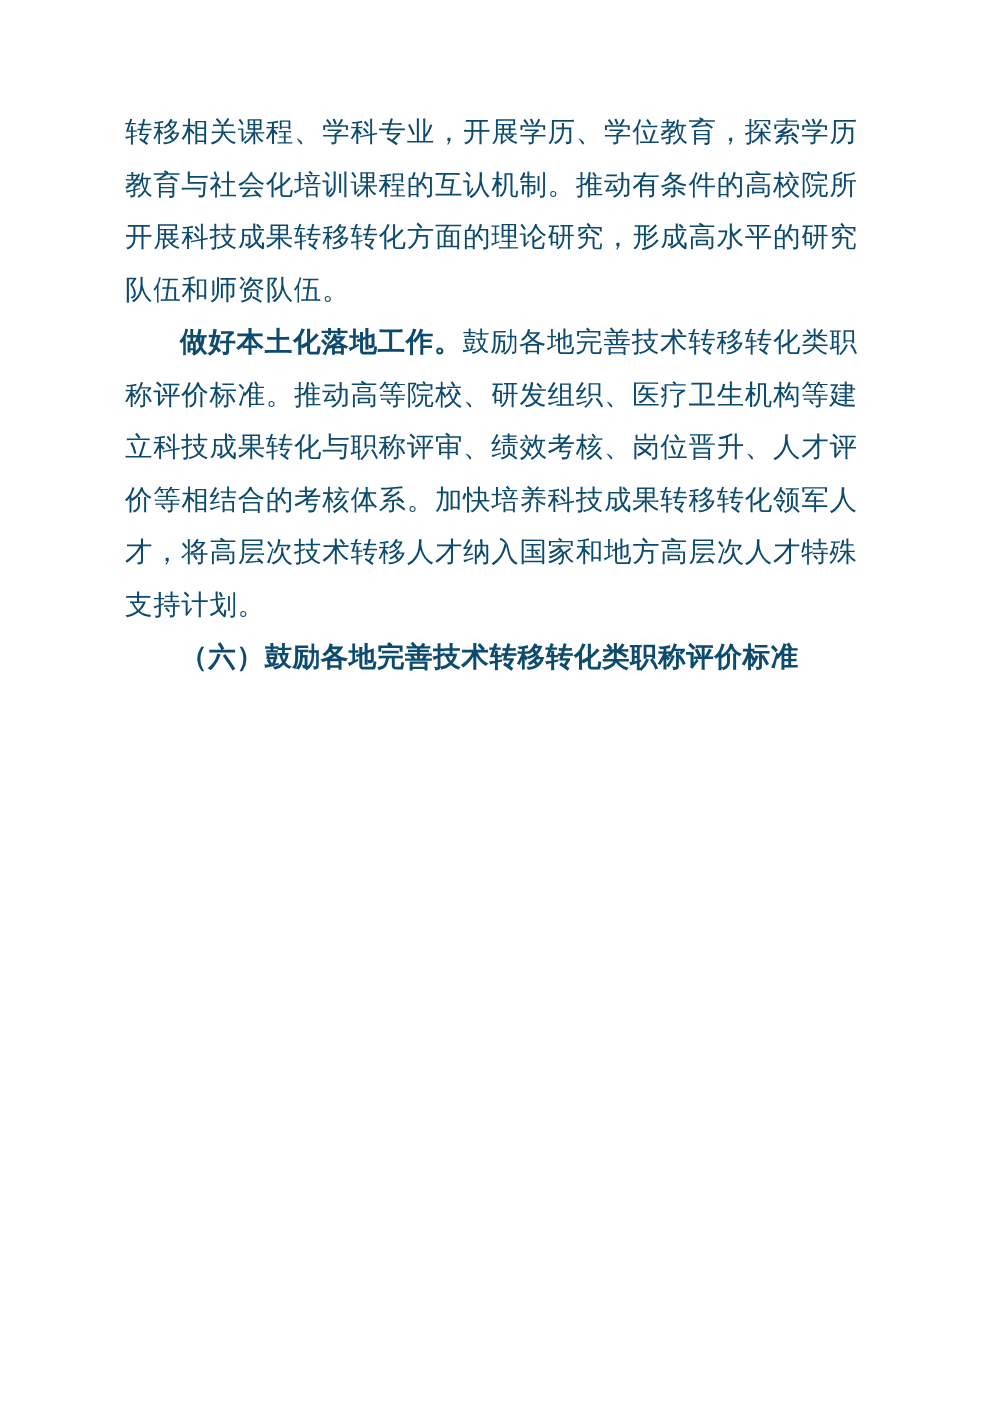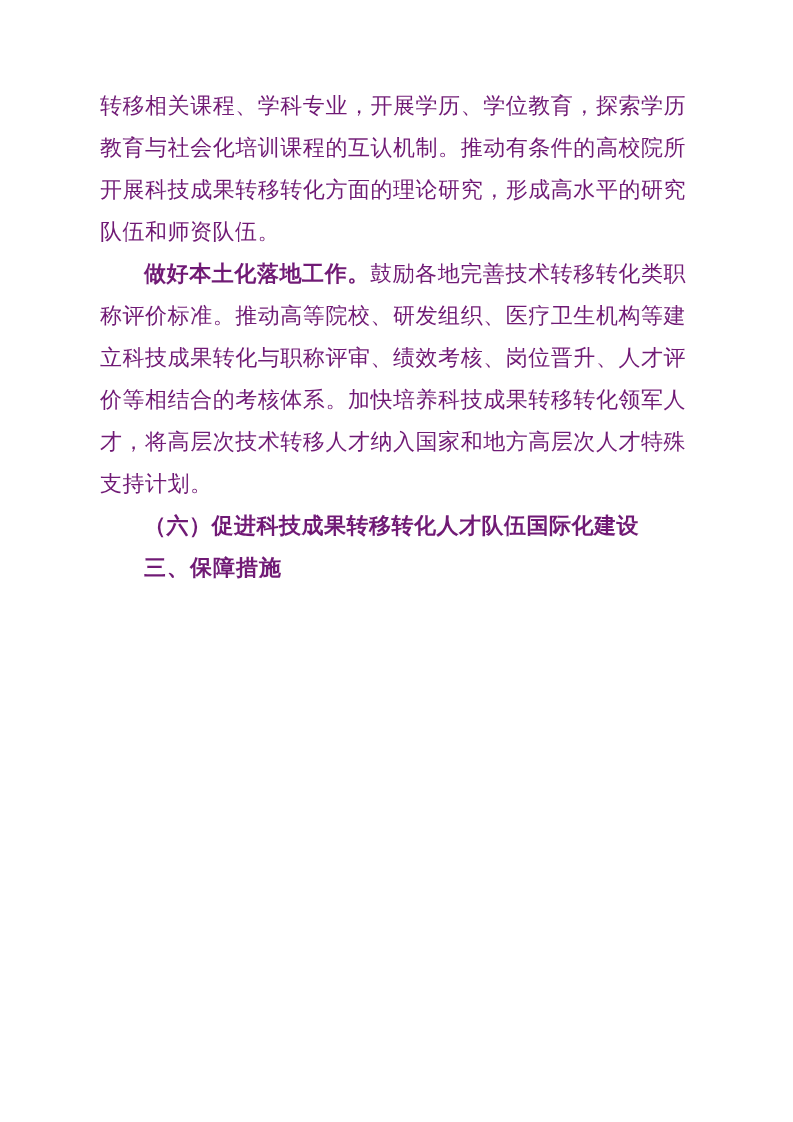--- a/index.html
+++ b/index.html
@@ -16,21 +16,21 @@
     box-sizing: border-box;
   }
   .content {
     position: absolute;
     left: 100px;
     top: 85px;
     width: 586px;
     font-family: "Liberation Serif", "DejaVu Serif", serif;
     font-size: 22px;
     line-height: 42px;
-    color: #701a75;
+    color: #0c4a6e;
     text-align: justify;
     letter-spacing: 0.5px;
   }
   .content p {
     margin: 0;
     padding: 0;
     text-indent: 2em;
   }
   .content p.no-indent {
     text-indent: 0;
@@ -54,20 +54,19 @@
   <div class="content">
 
     <p class="no-indent">
       <span>转移相关课程、学科专业，开展学历、学位教育，探索学历教育与社会化培训课程的互认机制。推动有条件的高校院所开展科技成果转移转化方面的理论研究，形成高水平的研究队伍和师资队伍。</span>
     </p>
 
     <p>
       <span class="bold-lead">做好本土化落地工作。</span><span>鼓励各地完善技术转移转化类职称评价标准。推动高等院校、研发组织、医疗卫生机构等建立科技成果转化与职称评审、绩效考核、岗位晋升、人才评价等相结合的考核体系。加快培养科技成果转移转化领军人才，将高层次技术转移人才纳入国家和地方高层次人才特殊支持计划。</span>
     </p>
 
-    <p class="heading-kai">（六）促进科技成果转移转化人才队伍国际化建设</p>
+    <p class="heading-kai">（六）鼓励各地完善技术转移转化类职称评价标准</p>
 
 
-    <p class="heading-hei">三、保障措施</p>
 
 
   </div>
 </div>
 
 </body></html>

